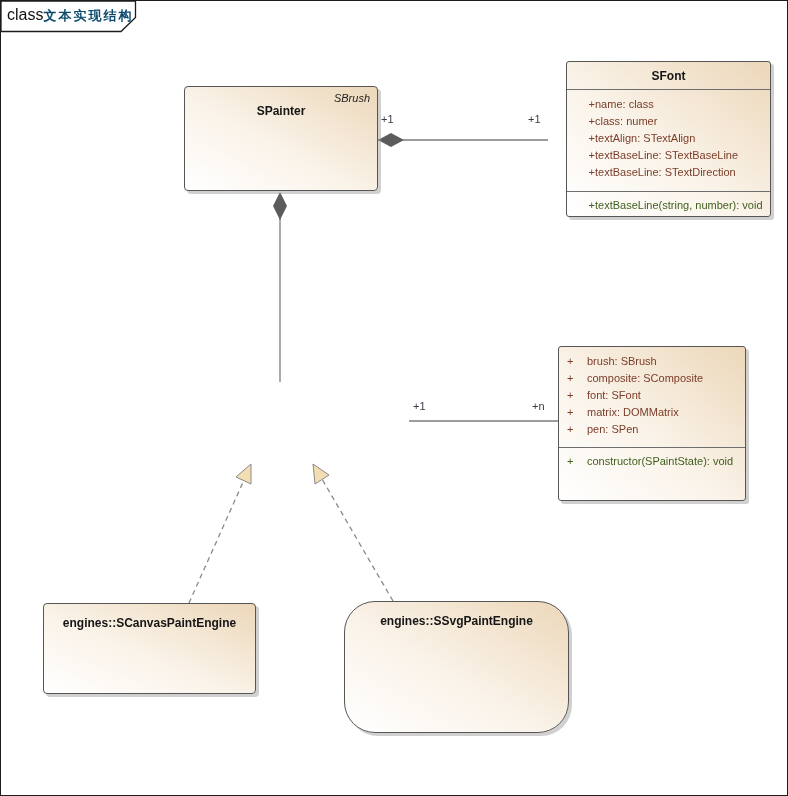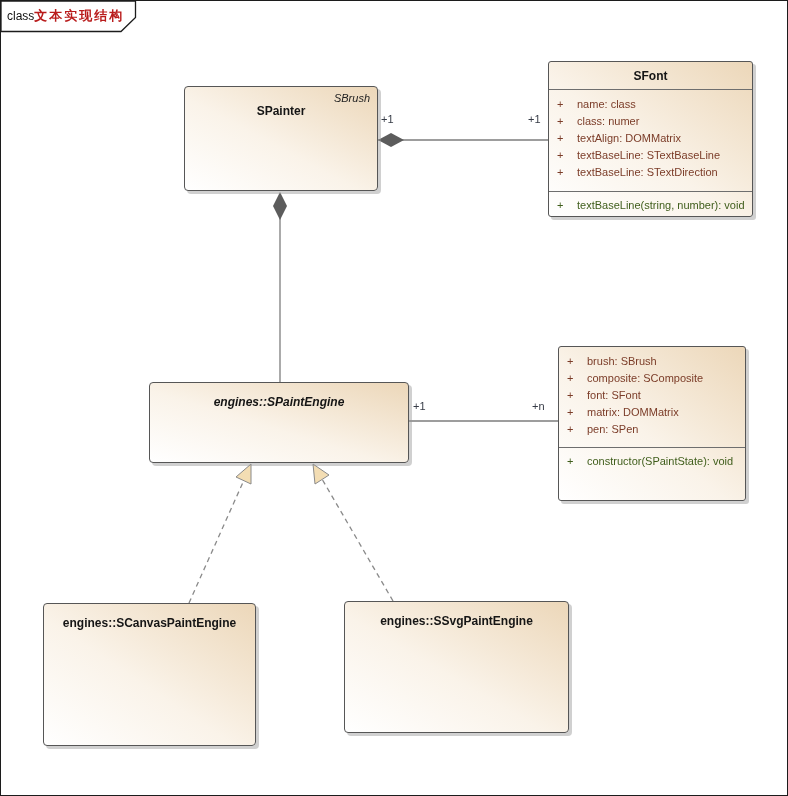--- a/index.html
+++ b/index.html
@@ -2,22 +2,22 @@
 <html><head>
 <meta charset="utf-8">
 <style>
   html,body{margin:0;padding:0;background:#fff;}
   body{font-family:"Liberation Sans","DejaVu Sans",sans-serif;}
   .canvas{position:relative;width:786px;height:794px;border:1px solid #1c1c1c;background:#fff;overflow:hidden;}
 
   
   .frame-tab{position:absolute;left:0;top:0;z-index:6;width:150px;height:34px;}
   .frame-tab .tab-label{position:absolute;left:6px;top:5px;white-space:nowrap;}
-  .kw{font-size:12px;color:#111;}
-  .cn{font-size:13px;font-weight:bold;color:#b91c1c;letter-spacing:2px;}
+  .kw{font-size:16px;color:#111;}
+  .cn{font-size:13px;font-weight:bold;color:#0c4a6e;letter-spacing:2px;}
 
   
   .uml-class{
     position:absolute;z-index:2;box-sizing:border-box;
     border:1px solid #565656;border-radius:4px;
     background:linear-gradient(to top right,#ffffff 0%,#faf3e9 45%,#ecd7b9 100%);
     box-shadow:3px 3px 0 rgba(150,150,150,0.45);
   }
   .uml-title{position:absolute;left:0;right:0;text-align:center;font-size:12px;font-weight:bold;color:#151515;}
   .uml-title.italic{font-style:italic;}
@@ -68,57 +68,54 @@
     <div class="tab-label">
       <span class="kw">class</span><span class="cn">文本实现结构</span>
     </div>
   </div>
 
   <div class="uml-class" style="left:183px;top:85px;width:194px;height:105px;">
     <div class="annotation">SBrush</div>
     <div class="uml-title" style="top:17px;">SPainter</div>
   </div>
 
-  <div class="uml-class compartment-box" style="left:547px;top:60px;width:205px;height:156px;">
+  <div class="uml-class compartment-box" style="left:565px;top:60px;width:205px;height:156px;text-align:right;">
     <div class="hdr">
       <span>SFont</span>
     </div>
     <div class="compartment attrs" style="height:101px;">
       <div class="row">
         <span class="vis attrtxt">+</span>
         <span class="attrtxt">name: class</span>
       </div>
       <div class="row">
         <span class="vis attrtxt">+</span>
         <span class="attrtxt">class: numer</span>
       </div>
       <div class="row">
         <span class="vis attrtxt">+</span>
-        <span class="attrtxt">textAlign: DOMMatrix</span>
+        <span class="attrtxt">textAlign: STextAlign</span>
       </div>
       <div class="row">
         <span class="vis attrtxt">+</span>
         <span class="attrtxt">textBaseLine: STextBaseLine</span>
       </div>
       <div class="row">
         <span class="vis attrtxt">+</span>
         <span class="attrtxt">textBaseLine: STextDirection</span>
       </div>
     </div>
     <div class="compartment ops" style="height:26px;">
       <div class="row">
         <span class="vis optxt">+</span>
         <span class="optxt">textBaseLine(string, number): void</span>
       </div>
     </div>
   </div>
 
-  <div class="uml-class" style="left:148px;top:381px;width:260px;height:81px;">
-    <div class="uml-title italic" style="top:12px;">engines::SPaintEngine</div>
-  </div>
 
   <div class="uml-class compartment-box" style="left:557px;top:345px;width:188px;height:155px;">
     <div class="compartment attrs" style="height:100px;">
       <div class="row">
         <span class="vis attrtxt">+</span>
         <span class="attrtxt">brush: SBrush</span>
       </div>
       <div class="row">
         <span class="vis attrtxt">+</span>
         <span class="attrtxt">composite: SComposite</span>
@@ -137,25 +134,25 @@
       </div>
     </div>
     <div class="compartment ops" style="height:26px;">
       <div class="row">
         <span class="vis optxt">+</span>
         <span class="optxt">constructor(SPaintState): void</span>
       </div>
     </div>
   </div>
 
-  <div class="uml-class" style="left:42px;top:602px;width:213px;height:143px;">
+  <div class="uml-class" style="left:42px;top:602px;width:213px;height:91px;">
     <div class="uml-title" style="top:12px;">engines::SCanvasPaintEngine</div>
   </div>
 
-  <div class="uml-class" style="left:343px;top:600px;width:225px;height:132px;">
+  <div class="uml-class" style="left:343px;top:600px;width:225px;height:132px;border-radius:31px;">
     <div class="uml-title" style="top:12px;">engines::SSvgPaintEngine</div>
   </div>
 
   <span class="mult" style="left:380px;top:112px;">+1</span>
   <span class="mult" style="left:527px;top:112px;">+1</span>
   <span class="mult" style="left:412px;top:399px;">+1</span>
   <span class="mult" style="left:531px;top:399px;">+n</span>
 
 </div>
 

